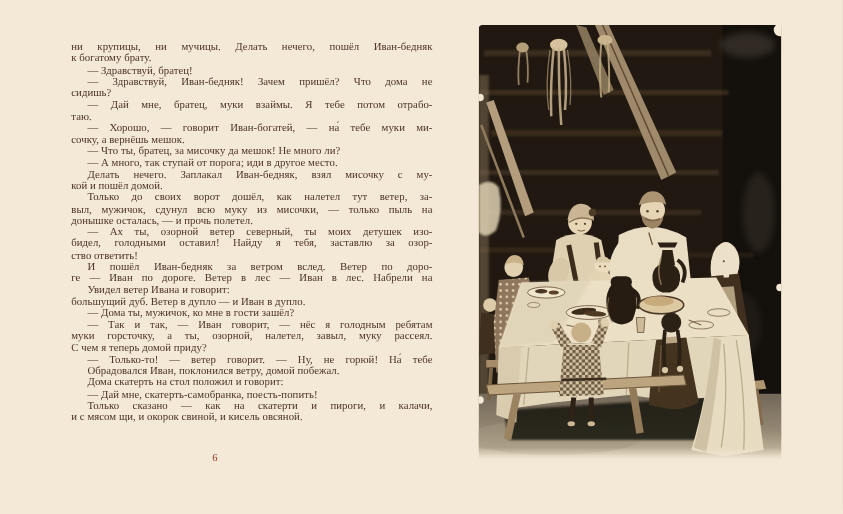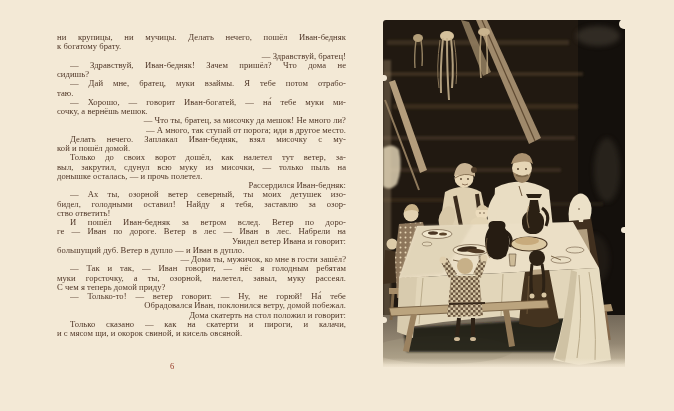--- a/index.html
+++ b/index.html
@@ -12,21 +12,21 @@
   }
   .textblock{
     position:absolute;
     left:57px;top:33px;width:289px;
     color:#4e3526;
     font-size:8.6px;
     line-height:9.25px;
     letter-spacing:.05px;
   }
   .ln{white-space:normal;}
-  .ln.ind{padding-left:13px;text-align:right;}
+  .ln.ind{padding-left:13px;}
   .ln.jst{text-align:justify;text-align-last:justify;}
   .folio{
     position:absolute;
     left:0;top:361px;width:344px;
     text-align:center;
     color:#973a28;
     font-size:8.5px;
     line-height:10px;
   }
   .illo{
@@ -49,37 +49,37 @@
         <div class="ln">сидишь?</div>
         <div class="ln ind jst">— Дай мне, братец, муки взаймы. Я тебе потом отрабо-</div>
         <div class="ln">таю.</div>
         <div class="ln ind jst">— Хорошо, — говорит Иван-богатей, — на́ тебе муки ми-</div>
         <div class="ln">сочку, а вернёшь мешок.</div>
         <div class="ln ind">— Что ты, братец, за мисочку да мешок! Не много ли?</div>
         <div class="ln ind">— А много, так ступай от порога; иди в другое место.</div>
         <div class="ln ind jst">Делать нечего. Заплакал Иван-бедняк, взял мисочку с му-</div>
         <div class="ln">кой и пошёл домой.</div>
         <div class="ln ind jst">Только до своих ворот дошёл, как налетел тут ветер, за-</div>
-        <div class="ln jst">выл, закрутил, сдунул всю муку из мисочки, — только пыль на</div>
+        <div class="ln jst">выл, мужичок, сдунул всю муку из мисочки, — только пыль на</div>
         <div class="ln">донышке осталась, — и прочь полетел.</div>
-        <div class="ln ind">Рассердился Иван-бедняк:</div>
         <div class="ln ind jst">— Ах ты, озорной ветер северный, ты моих детушек изо-</div>
         <div class="ln jst">бидел, голодными оставил! Найду я тебя, заставлю за озор-</div>
         <div class="ln">ство ответить!</div>
         <div class="ln ind jst">И пошёл Иван-бедняк за ветром вслед. Ветер по доро-</div>
         <div class="ln jst">ге — Иван по дороге. Ветер в лес — Иван в лес. Набрели на</div>
         <div class="ln ind">Увидел ветер Ивана и говорит:</div>
         <div class="ln">большущий дуб. Ветер в дупло — и Иван в дупло.</div>
         <div class="ln ind">— Дома ты, мужичок, ко мне в гости зашёл?</div>
         <div class="ln ind jst">— Так и так, — Иван говорит, — нёс я голодным ребятам</div>
         <div class="ln jst">муки горсточку, а ты, озорной, налетел, завыл, муку рассеял.</div>
         <div class="ln">С чем я теперь домой приду?</div>
         <div class="ln ind jst">— Только-то! — ветер говорит. — Ну, не горюй! На́ тебе</div>
         <div class="ln ind">Обрадовался Иван, поклонился ветру, домой побежал.</div>
         <div class="ln ind">Дома скатерть на стол положил и говорит:</div>
+        <div class="ln ind">— Дай мне, скатерть-самобранка, поесть-попить!</div>
         <div class="ln ind jst">Только сказано — как на скатерти и пироги, и калачи,</div>
         <div class="ln">и с мясом щи, и окорок свиной, и кисель овсяной.</div>
       </div>
     <div class="folio">6</div>
   </div>
 
   <svg class="illo" viewBox="0 0 242 349" xmlns="http://www.w3.org/2000/svg">
     <defs>
       <filter id="soft" x="-20%" y="-20%" width="140%" height="140%">
           <feGaussianBlur stdDeviation="1"></feGaussianBlur>

